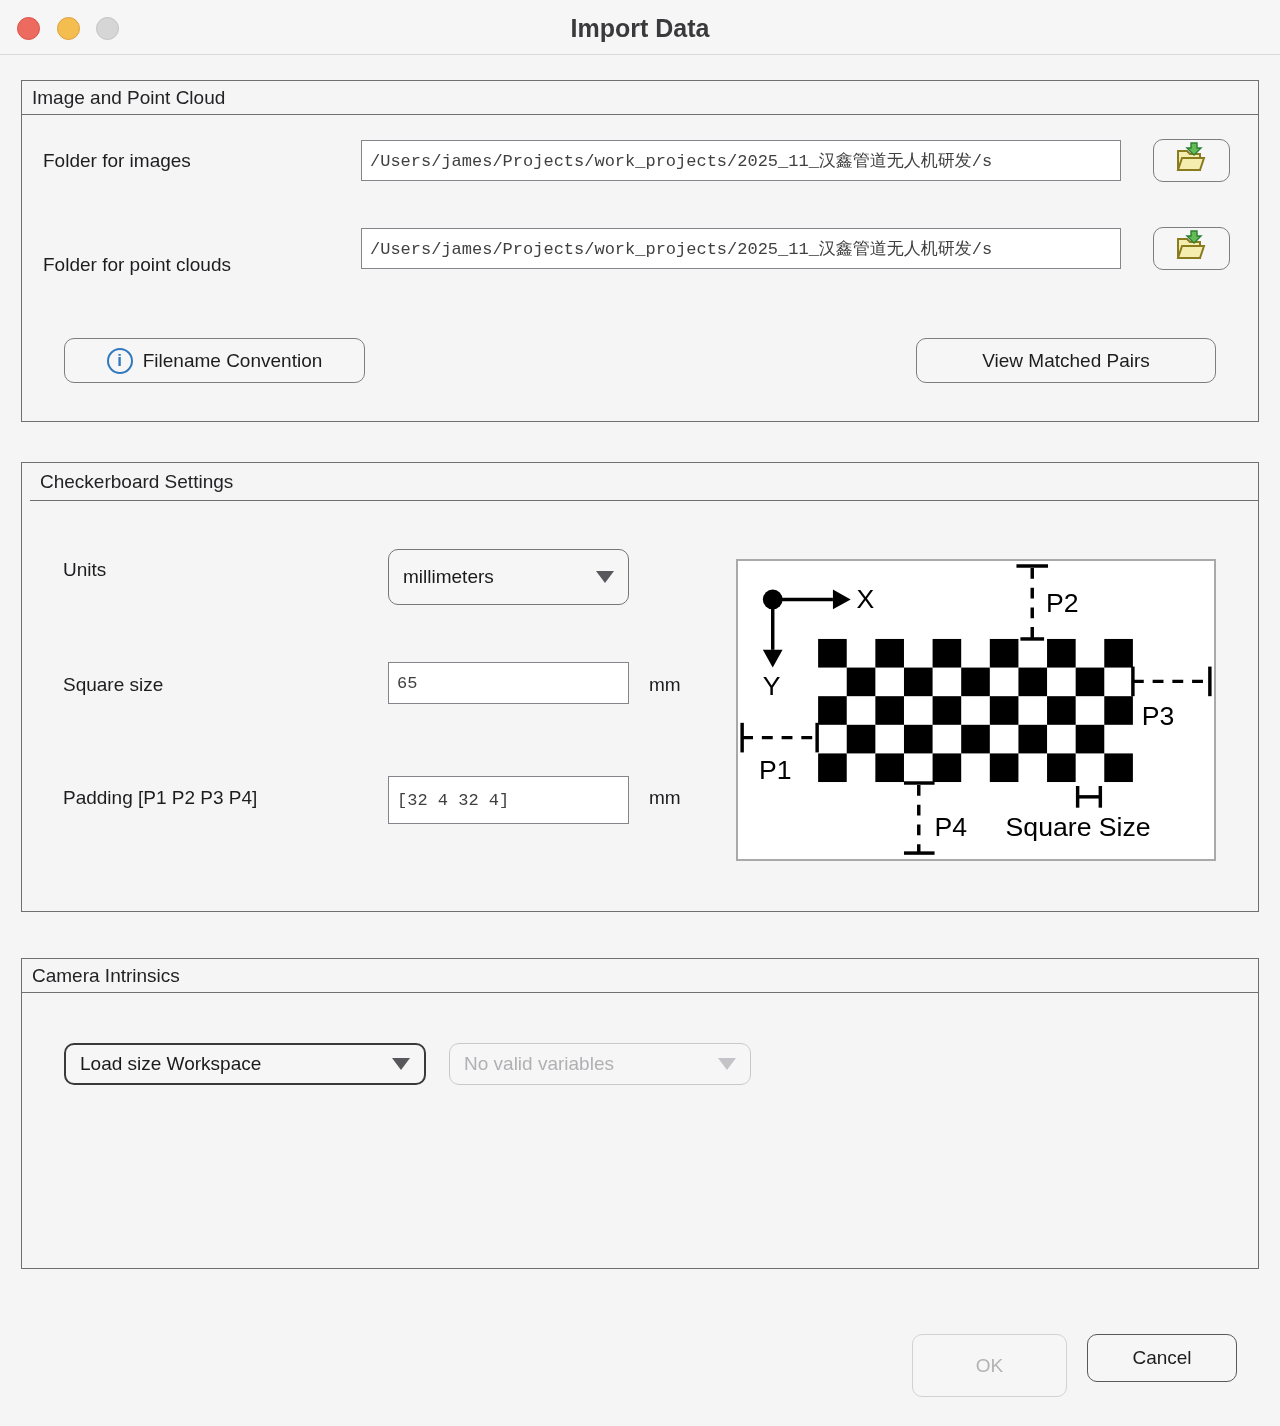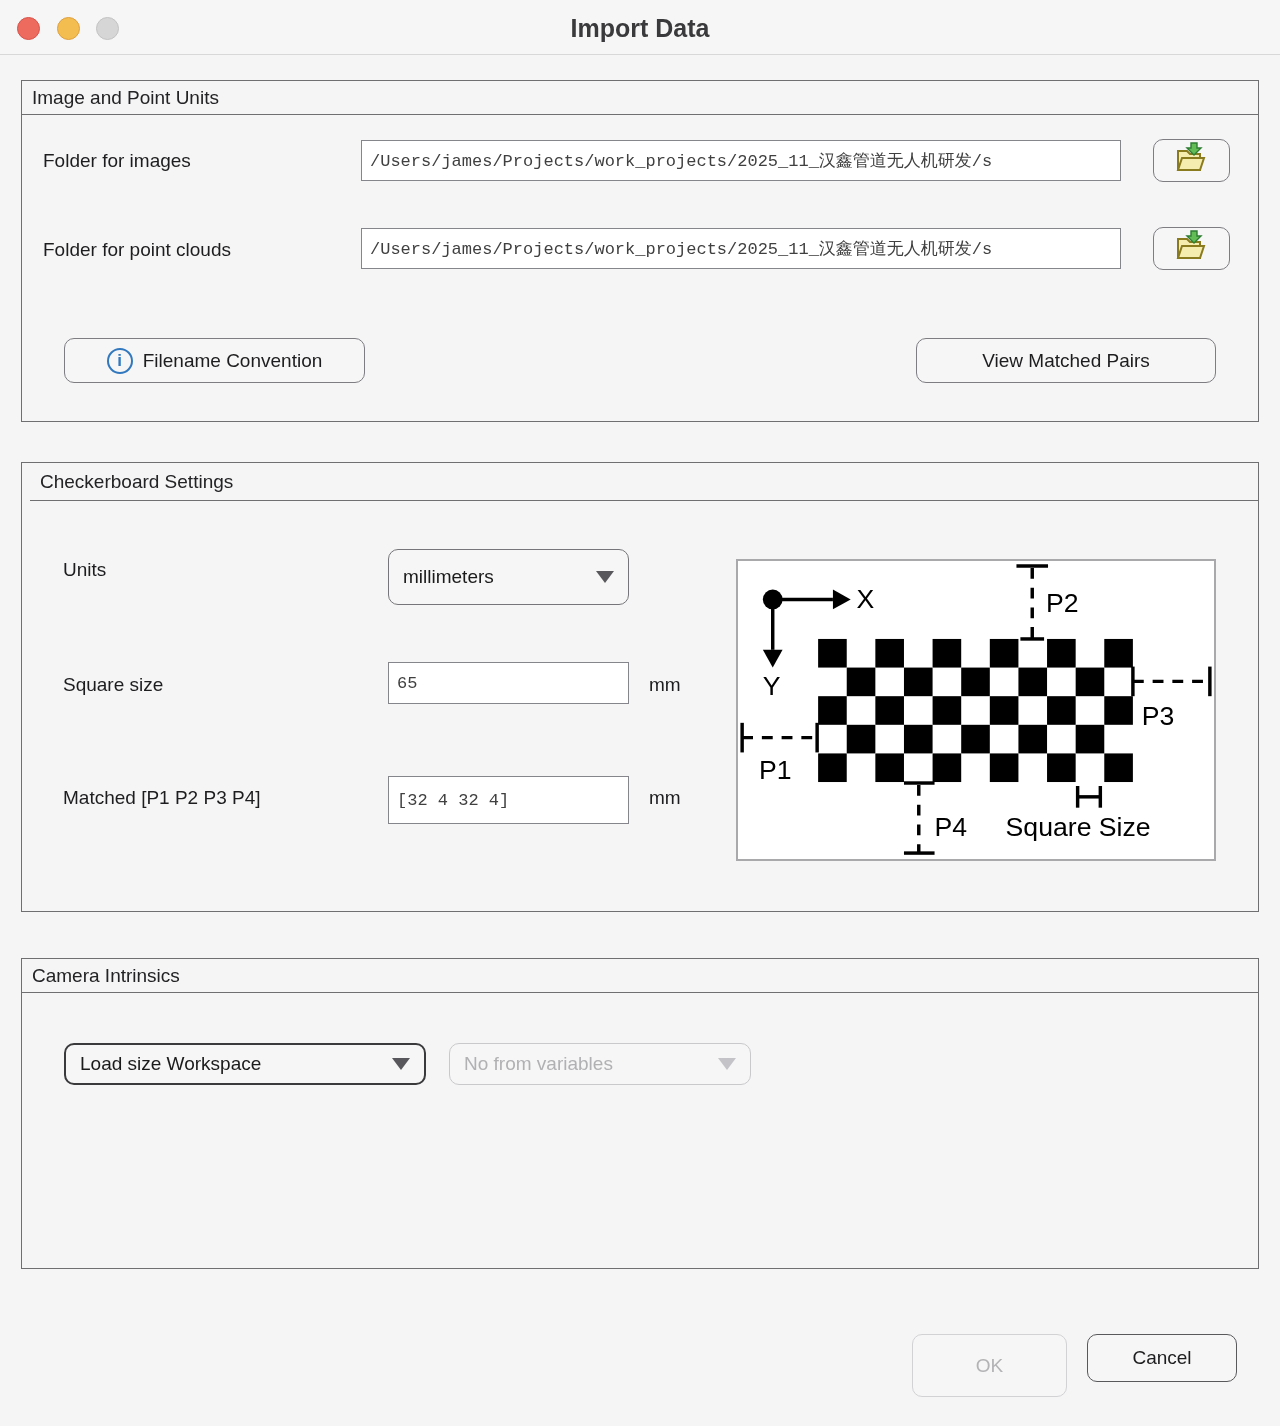--- a/index.html
+++ b/index.html
@@ -92,35 +92,35 @@
 <body>
 
 <div class="titlebar">
   <div class="light red"></div>
   <div class="light yellow"></div>
   <div class="light gray"></div>
   <div class="title">Import Data</div>
 </div>
 
 <div class="panel" id="panel-ipc">
-  <div class="panel-title">Image and Point Units</div>
+  <div class="panel-title">Image and Point Cloud</div>
 
   <span class="field-label" style="left:21px; top:69px;">Folder for images</span>
   <input class="textfield" style="left: 339px; top: 59px; width: 760px; height: 41px;" value="/Users/james/Projects/work_projects/2025_11_汉鑫管道无人机研发/s">
   <div class="btn" style="left:1131px; top:58px; width:77px; height:43px;">
     <span>
       <svg width="36" height="32" viewBox="0 0 36 32">
         <path d="M4 12 L4 28 L26 28 L26 12 L16 12 L13 9 L4 9 Z" fill="#f5edb0" stroke="#8a7b1f" stroke-width="2"></path>
         <path d="M8 16 L30 16 L26 28 L4 28 Z" fill="#f5edb0" stroke="#8a7b1f" stroke-width="2"></path>
         <path d="M17 1 L23 1 L23 6 L27 6 L20 13 L13 6 L17 6 Z" fill="#63bd57" stroke="#2e7d32" stroke-width="1.4"></path>
       </svg>
     </span>
   </div>
 
-  <span class="field-label" style="left:21px; top:158px;">Folder for point clouds</span>
+  <span class="field-label" style="left:21px; top:173px;">Folder for point clouds</span>
   <input class="textfield" style="left: 339px; top: 147px; width: 760px; height: 41px;" value="/Users/james/Projects/work_projects/2025_11_汉鑫管道无人机研发/s">
   <div class="btn" style="left:1131px; top:146px; width:77px; height:43px;">
     <span>
       <svg width="36" height="32" viewBox="0 0 36 32">
         <path d="M4 12 L4 28 L26 28 L26 12 L16 12 L13 9 L4 9 Z" fill="#f5edb0" stroke="#8a7b1f" stroke-width="2"></path>
         <path d="M8 16 L30 16 L26 28 L4 28 Z" fill="#f5edb0" stroke="#8a7b1f" stroke-width="2"></path>
         <path d="M17 1 L23 1 L23 6 L27 6 L20 13 L13 6 L17 6 Z" fill="#63bd57" stroke="#2e7d32" stroke-width="1.4"></path>
       </svg>
     </span>
   </div>
@@ -141,21 +141,21 @@
   <span class="field-label" style="left:41px; top:96px;">Units</span>
   <div class="combo" style="left:366px; top:86px; width:241px; height:56px;gap:16px;">
     <span>millimeters</span>
     <span class="caret"></span>
   </div>
 
   <span class="field-label" style="left:41px; top:211px;">Square size</span>
   <input class="textfield" style="left: 366px; top: 199px; width: 241px; height: 42px;" value="65">
   <span class="field-label" style="left:627px; top:211px;">mm</span>
 
-  <span class="field-label" style="left:41px; top:324px;">Matched [P1 P2 P3 P4]</span>
+  <span class="field-label" style="left:41px; top:324px;">Padding [P1 P2 P3 P4]</span>
   <input class="textfield" style="left: 366px; top: 313px; width: 241px; height: 48px;" value="[32 4 32 4]">
   <span class="field-label" style="left:627px; top:324px;">mm</span>
 
   <div class="diagram">
     <svg viewBox="0 0 480 302">
 
       <circle cx="34" cy="39" r="10" fill="#000"></circle>
       <line x1="34" y1="39" x2="95" y2="39" stroke="#000" stroke-width="3.5"></line>
       <polygon points="95,29 95,49 113,39" fill="#000"></polygon>
       <text x="119" y="48" font-size="27" fill="#000">X</text>
@@ -224,21 +224,21 @@
 
 <div class="panel" id="panel-ci">
   <div class="panel-title">Camera Intrinsics</div>
 
   <div class="combo strong" style="left:42px; top:84px; width:362px; height:42px;">
     <span>Load size Workspace</span>
     <span class="caret"></span>
   </div>
 
   <div class="combo disabled" style="left:427px; top:84px; width:302px; height:42px;">
-    <span>No from variables</span>
+    <span>No valid variables</span>
     <span class="caret"></span>
   </div>
 </div>
 
 <div class="btn disabled" id="ok-btn">
   <span>OK</span>
 </div>
 <div class="btn" id="cancel-btn">
   <span>Cancel</span>
 </div>

